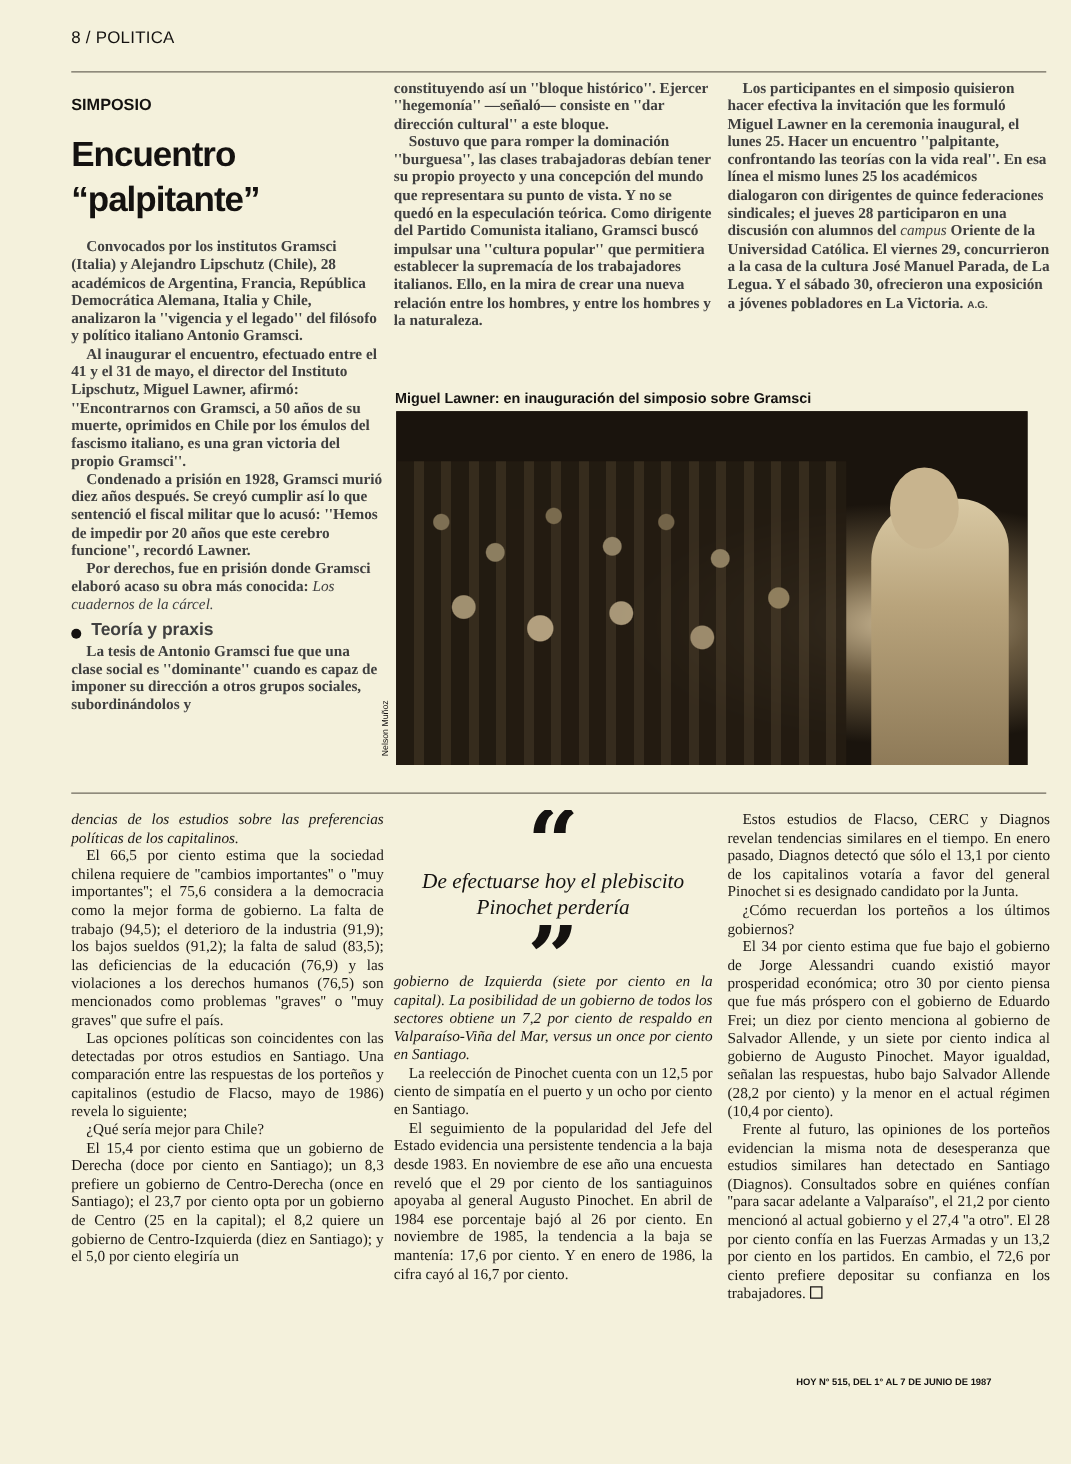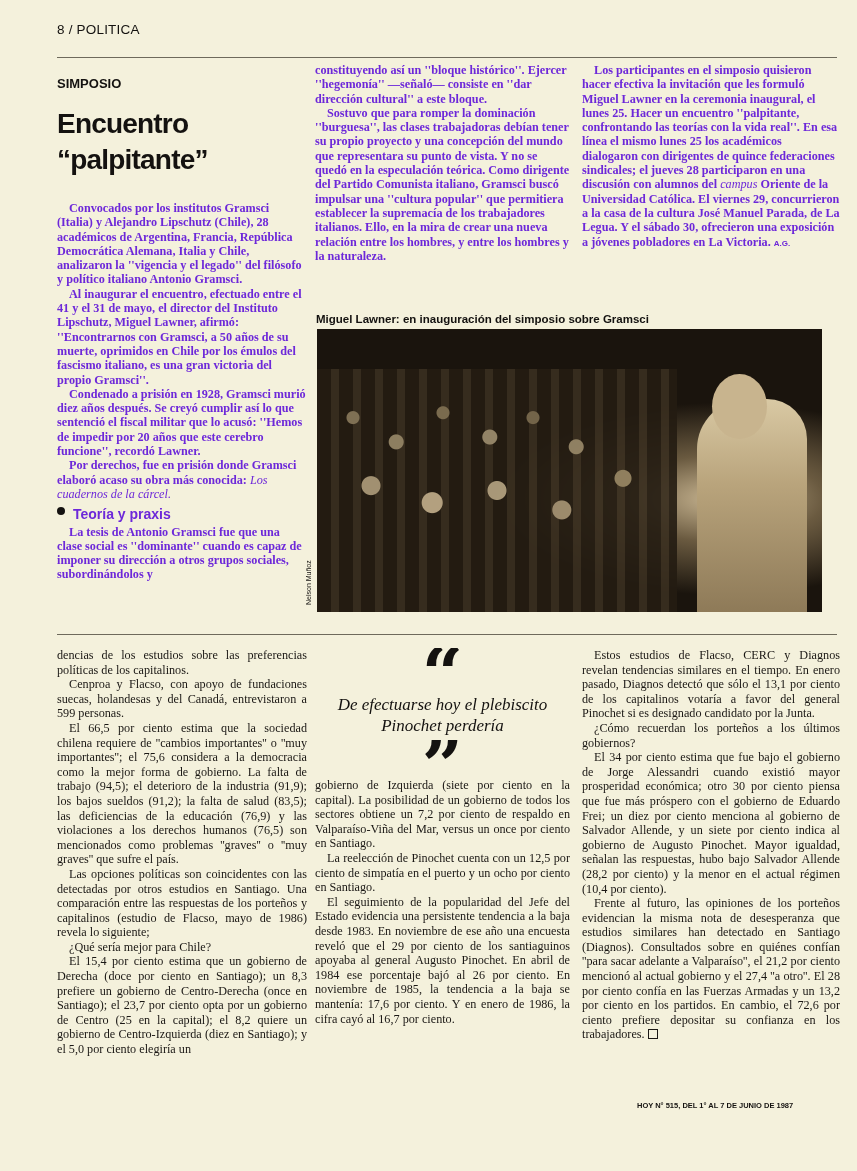--- a/index.html
+++ b/index.html
@@ -25,31 +25,31 @@
     font-weight: bold; font-size: 13px;
   }
   .headline {
     left: 57px; top: 106px; width: 250px;
     font-family: "Liberation Sans", sans-serif;
     font-weight: bold; font-size: 28px; line-height: 36px;
     letter-spacing: -0.8px;
   }
   .col {
     font-size: 12.2px; line-height: 14.3px;
-    font-weight: bold; color: #6d28d9;
+    font-weight: bold; color: #404040;
   }
   .col p { text-indent: 12px; margin: 0; }
   .col p.noindent { text-indent: 0; }
-  .c1 { left: 57px; top: 201px; width: 250px; }
+  .c1 { left: 57px; top: 190px; width: 250px; }
   .c2 { left: 315px; top: 63px; width: 255px; }
   .c3 { left: 582px; top: 63px; width: 258px; }
   .subhead {
     font-family: "Liberation Sans", sans-serif;
     font-weight: bold; font-size: 14px; margin: 6px 0 3px 0;
-    text-indent: 0 !important; display: flex; align-items: flex-start; gap: 8px;
+    text-indent: 0 !important; display: flex; align-items: flex-end; gap: 8px;
   }
   .bullet { width: 8px; height: 8px; border-radius: 50%; background: #141210; display: inline-block; }
   em { font-style: italic; font-weight: normal; }
   .caption {
     left: 316px; top: 313px;
     font-family: "Liberation Sans", sans-serif;
     font-size: 11.5px; font-weight: bold;
   }
   .photo {
     left: 317px; top: 329px; width: 505px; height: 283px;
@@ -87,21 +87,21 @@
     left: 305px; top: 555px;
     transform: rotate(-90deg); transform-origin: left top;
     font-family: "Liberation Sans", sans-serif; font-size: 7px;
     top: 605px;
   }
   .b-col {
     font-size: 12.2px; line-height: 14.6px;
     font-weight: normal; color: #1a1714; text-align: justify;
   }
   .b-col p { text-indent: 12px; }
-  .b-col p.noindent { text-indent: 0; }
+  .b-col p.noindent { text-indent: 0; font-style: italic; }
   .b1 { left: 57px; top: 648px; width: 250px; }
   .b2 { left: 315px; top: 778px; width: 255px; }
   .b3 { left: 582px; top: 648px; width: 258px; }
   .quote-box { left: 315px; top: 648px; width: 255px; text-align: center; }
   .quote-mark {
     font-family: "DejaVu Serif", serif; font-weight: bold;
     font-size: 72px; line-height: 52px; height: 40px; overflow: hidden;
   }
   .quote-mark.close { margin-top: 4px; }
   .pull-quote {
@@ -151,21 +151,20 @@
   <div class="crowd"></div>
   <div class="speaker"></div>
   <div class="speaker-head"></div>
 </div>
 <div class="abs photo-credit">Nelson Muñoz</div>
 
 <div class="abs rule mid"></div>
 
 <div class="abs b-col b1">
   <p class="noindent">dencias de los estudios sobre las preferencias políticas de los capitalinos.</p>
-  <p>Cenproa y Flacso, con apoyo de fundaciones suecas, holandesas y del Canadá, entrevistaron a 599 personas.</p>
   <p>El 66,5 por ciento estima que la sociedad chilena requiere de ''cambios importantes'' o ''muy importantes''; el 75,6 considera a la democracia como la mejor forma de gobierno. La falta de trabajo (94,5); el deterioro de la industria (91,9); los bajos sueldos (91,2); la falta de salud (83,5); las deficiencias de la educación (76,9) y las violaciones a los derechos humanos (76,5) son mencionados como problemas ''graves'' o ''muy graves'' que sufre el país.</p>
   <p>Las opciones políticas son coincidentes con las detectadas por otros estudios en Santiago. Una comparación entre las respuestas de los porteños y capitalinos (estudio de Flacso, mayo de 1986) revela lo siguiente;</p>
   <p>¿Qué sería mejor para Chile?</p>
   <p>El 15,4 por ciento estima que un gobierno de Derecha (doce por ciento en Santiago); un 8,3 prefiere un gobierno de Centro-Derecha (once en Santiago); el 23,7 por ciento opta por un gobierno de Centro (25 en la capital); el 8,2 quiere un gobierno de Centro-Izquierda (diez en Santiago); y el 5,0 por ciento elegiría un</p>
 </div>
 
 <div class="abs quote-box">
   <div class="quote-mark">“</div>
   <div class="pull-quote">De efectuarse hoy el plebiscito Pinochet perdería</div>
   <div class="quote-mark close">”</div>

